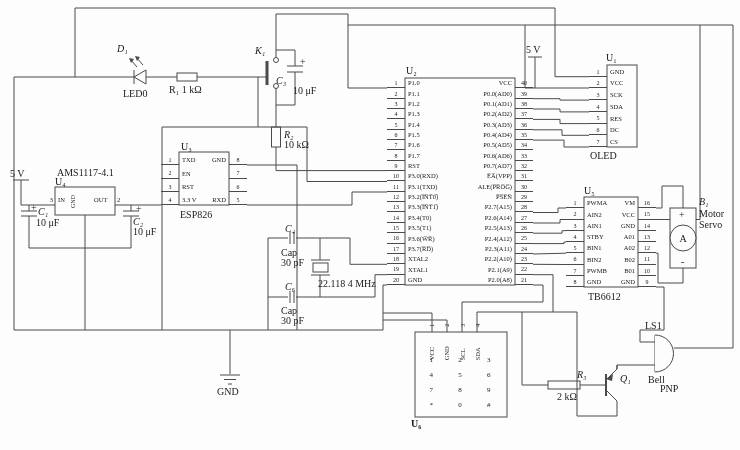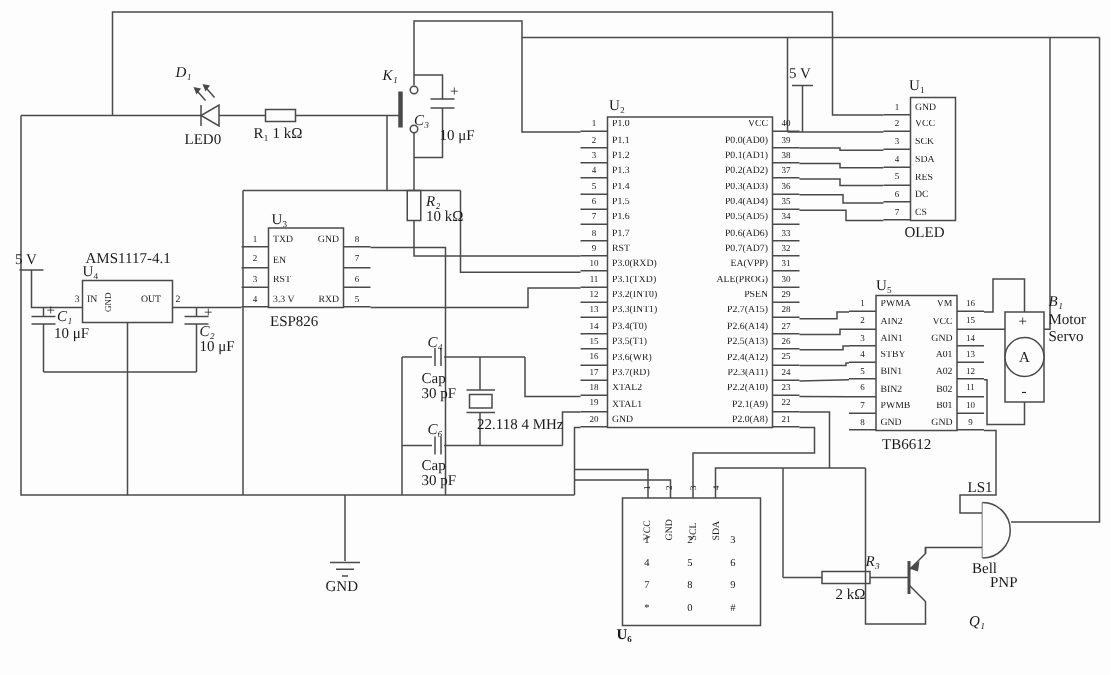--- a/index.html
+++ b/index.html
@@ -456,32 +456,32 @@
   <div class="lbl" style="left:284px;top:139px;">10 kΩ</div>
   <div class="lbl it" style="left:285px;top:223px;">C₄</div>
   <div class="lbl" style="left:281px;top:247px;">Cap</div>
   <div class="lbl" style="left:281px;top:257px;">30 pF</div>
   <div class="lbl it" style="left:285px;top:281px;">C₆</div>
   <div class="lbl" style="left:281px;top:305px;">Cap</div>
   <div class="lbl" style="left:281px;top:315px;">30 pF</div>
   <div class="lbl" style="left:318px;top:278px;">22.118 4 MHz</div>
   <div class="lbl" style="left:406px;top:65px;">U₂</div>
   <div class="lbl" style="left:606px;top:52px;">U₁</div>
-  <div class="lbl" style="left:603px;top:150px;">OLED</div>
+  <div class="lbl" style="left:590px;top:150px;">OLED</div>
   <div class="lbl" style="left:584px;top:185px;">U₅</div>
   <div class="lbl" style="left:588px;top:291px;">TB6612</div>
   <div class="lbl it" style="left:699px;top:196px;">B₁</div>
   <div class="lbl" style="left:699px;top:208px;">Motor</div>
   <div class="lbl" style="left:699px;top:219px;">Servo</div>
   <div class="lbl" style="left:679px;top:209px;">+</div>
   <div class="lbl" style="left:681px;top:256px;">-</div>
   <div class="lbl" style="left:676px;top:233px;width:14px;text-align:center;">A</div>
   <div class="lbl" style="left:645px;top:320px;">LS1</div>
   <div class="lbl" style="left:648px;top:374px;">Bell</div>
-  <div class="lbl it" style="left:646px;top:373px;margin-top:36px;">Q₁</div>
+  <div class="lbl it" style="left:620px;top:373px;">Q₁</div>
   <div class="lbl" style="left:616px;top:383px;padding-left:44px;">PNP</div>
   <div class="lbl it" style="left:561px;top:369px;margin-left:16px;">R₃</div>
   <div class="lbl" style="left:557px;top:391px;">2 kΩ</div>
   <div class="lbl" style="left:217px;top:386px;">GND</div>
   <div class="lbl" style="left:411px;top:418px;font-weight:bold;">U₆</div>
 
 
 </div>
 
 </body></html>

